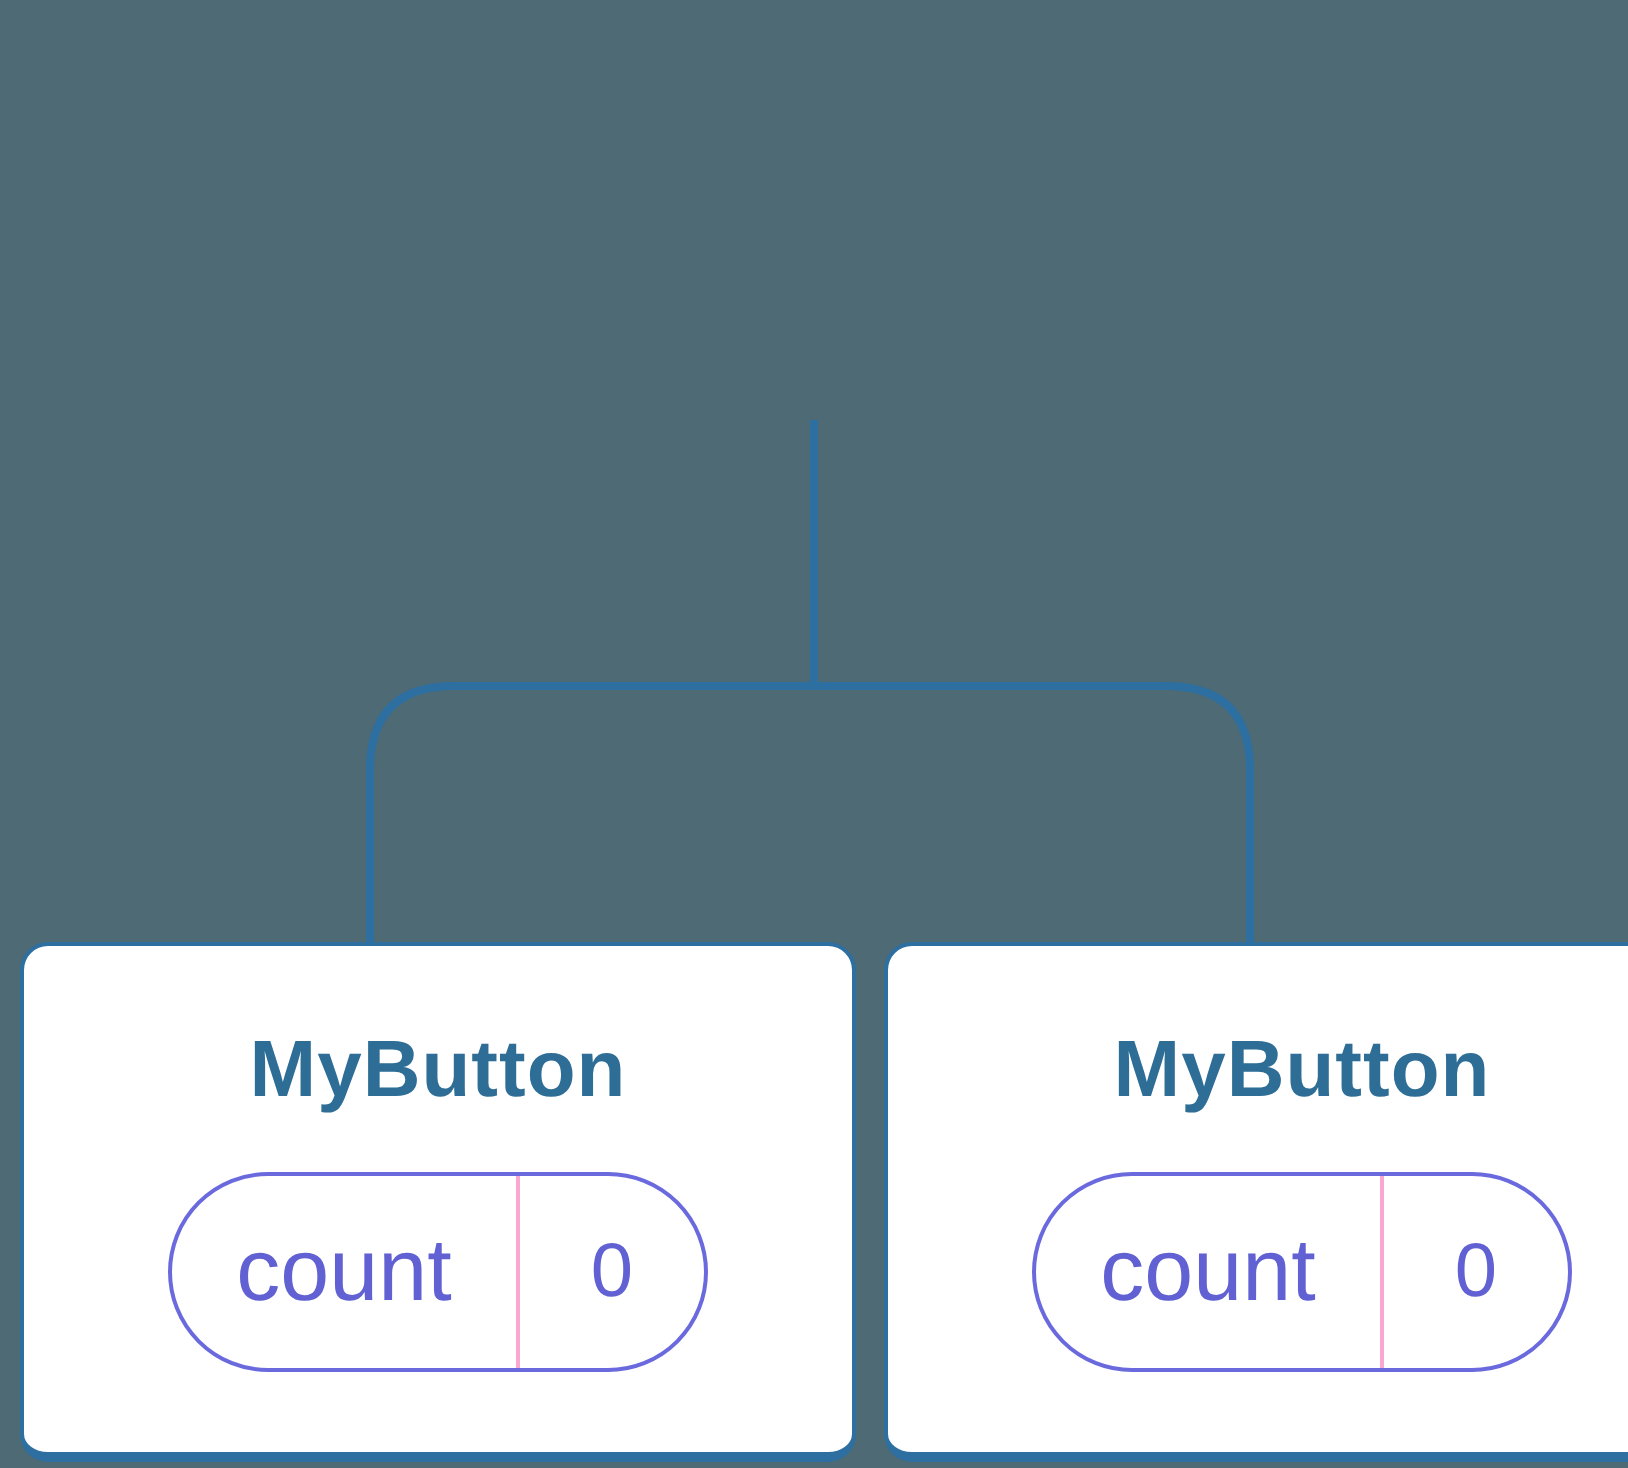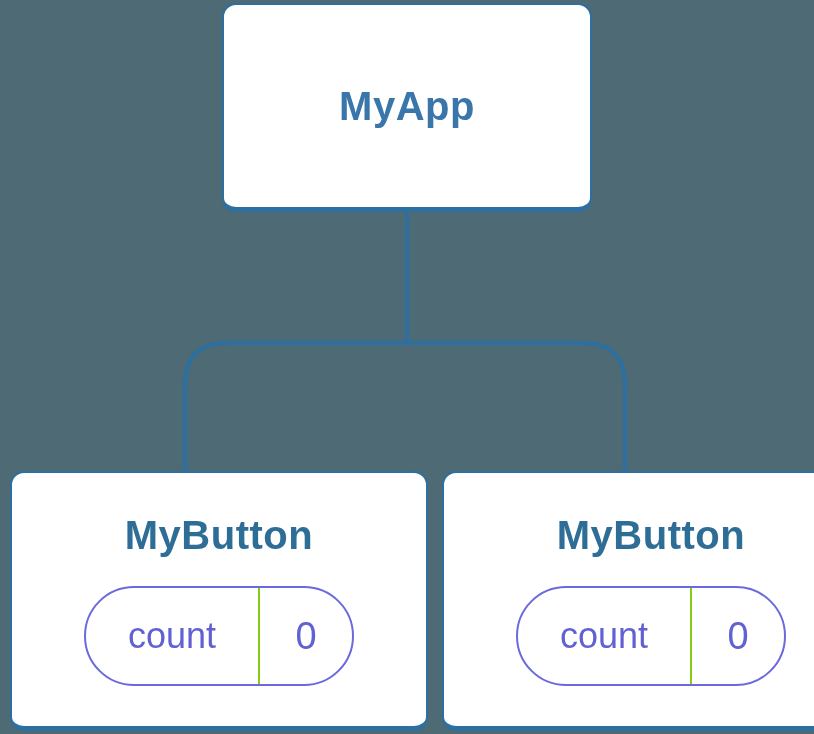--- a/index.html
+++ b/index.html
@@ -76,46 +76,43 @@
     display: flex;
     align-items: stretch;
     overflow: hidden;
     background: #ffffff;
   }
   .state-key {
     flex: 1;
     display: flex;
     align-items: center;
     justify-content: center;
-    font-size: 36px;
+    font-size: 44px;
     color: #6161d3;
-    border-right: 2px solid #84cc16;
+    border-right: 2px solid #f9a8d4;
   }
   .state-value {
     width: 92px;
     display: flex;
     align-items: center;
     justify-content: center;
     font-size: 38px;
     color: #6161d3;
   }
 </style>
 </head>
 <body>
 
 <div id="canvas">
 
   <svg id="connectors" viewBox="0 0 814 734" xmlns="http://www.w3.org/2000/svg">
     <path d="M 407 210 L 407 343" stroke="#2d6fa0" stroke-width="4" fill="none"></path>
     <path d="M 185 473 L 185 385 Q 185 343 227 343 L 583 343 Q 625 343 625 385 L 625 473" stroke="#2d6fa0" stroke-width="4" fill="none"></path>
   </svg>
 
-  <div class="node" id="node-myapp">
-    <span class="root-label">MyApp</span>
-  </div>
 
   <div class="node child-node" id="node-mybutton-1">
     <span class="child-label">MyButton</span>
     <div class="state-pill">
       <span class="state-key">count</span>
       <span class="state-value">0</span>
     </div>
   </div>
 
   <div class="node child-node" id="node-mybutton-2">

